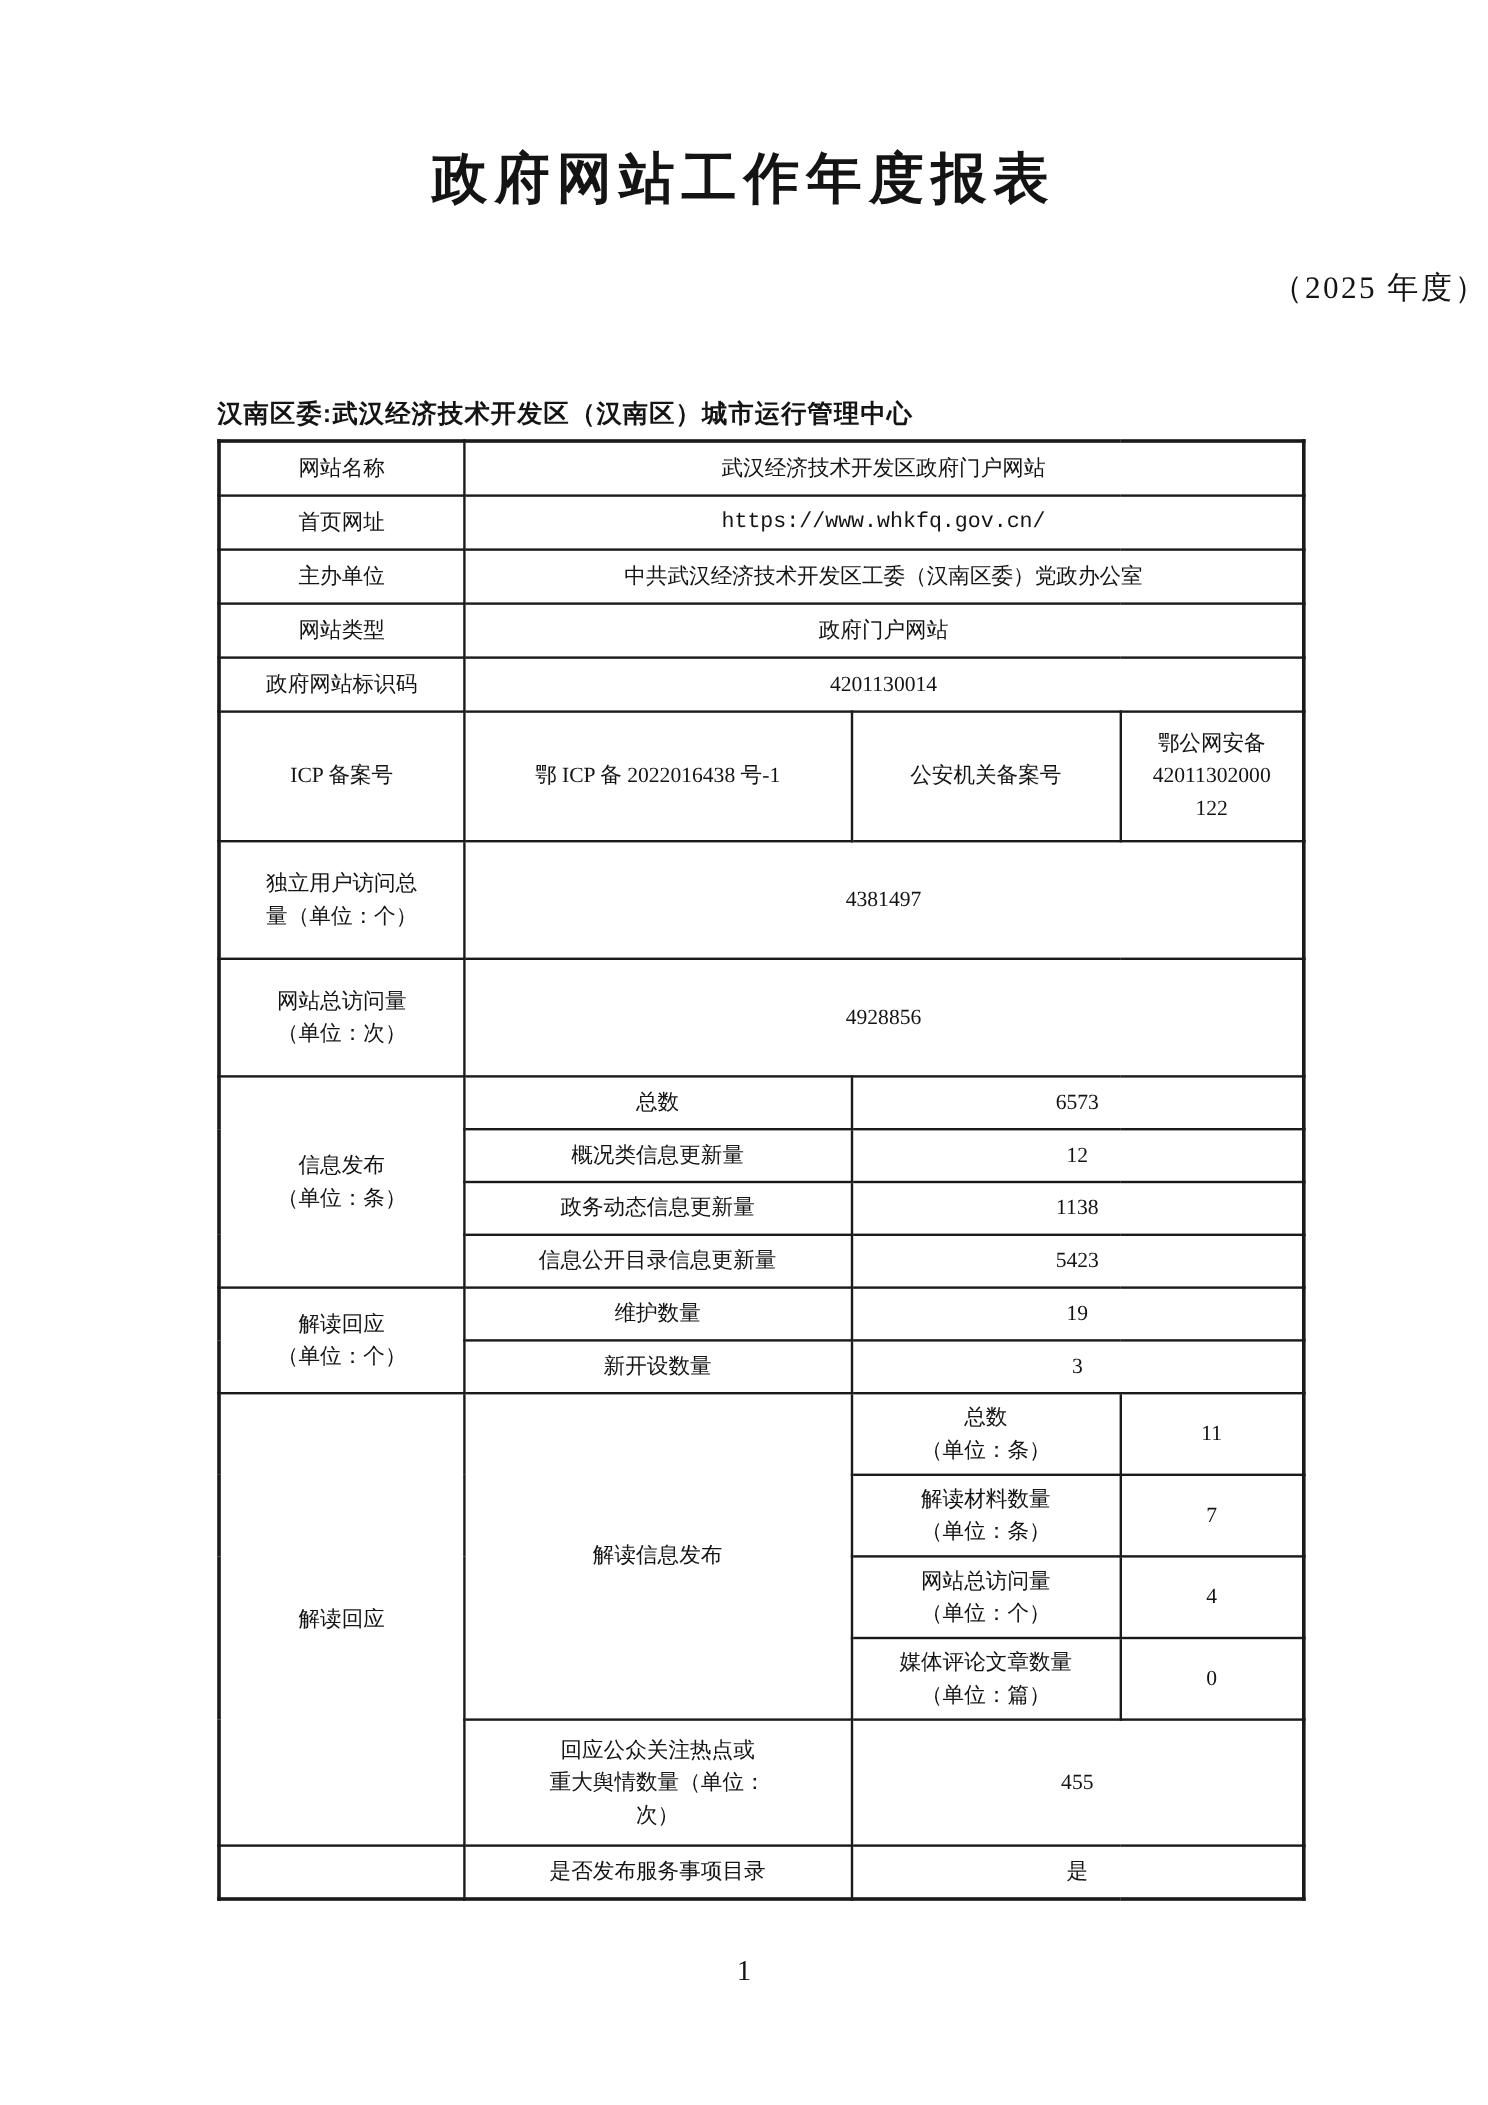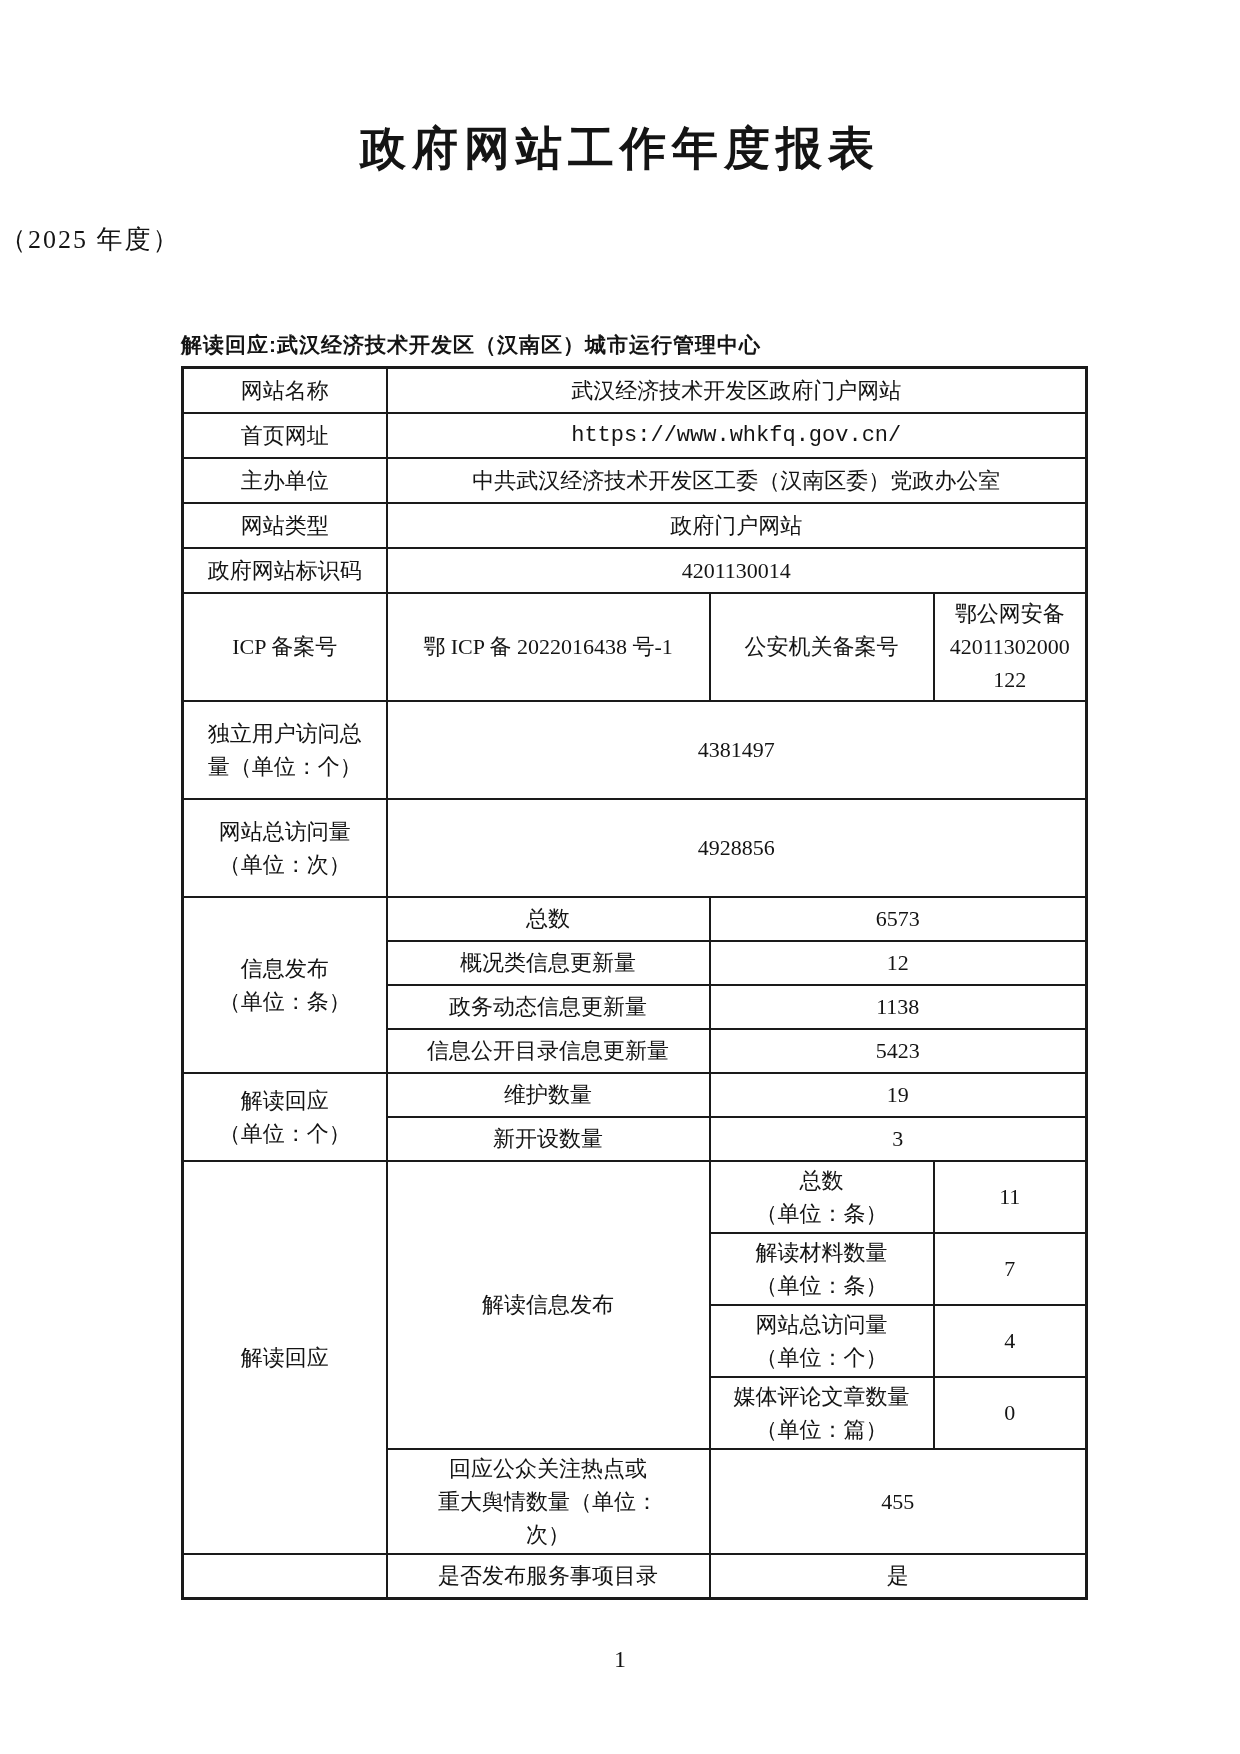--- a/index.html
+++ b/index.html
@@ -12,21 +12,21 @@
   }
   .doc-title{
     text-align:center;
     padding-top:118px;
     font-size:46px;
     font-weight:bold;
     letter-spacing:6px;
     font-family:"Liberation Sans", sans-serif;
   }
   .doc-subtitle{
-    text-align:left;
+    text-align:right;
     margin-top:42px;
     font-size:26px;
     letter-spacing:2px;
   }
   .filer-line{
     margin:74px 0 7px 181px;
     font-size:21px;
     font-weight:bold;
     font-family:"Liberation Sans", sans-serif;
     letter-spacing:1px;
@@ -35,21 +35,21 @@
     border-collapse:collapse;
     margin-left:181px;
     width:904px;
     table-layout:fixed;
     border:3px solid #1a1a1a;
   }
   table.report td{
     border:2px solid #1a1a1a;
     text-align:center;
     vertical-align:middle;
-    font-size:22px;
+    font-size:18px;
     line-height:1.5;
     padding:2px 6px;
     overflow:hidden;
   }
   .h45{height:45px}
   .h108{height:108px}
   .h82{height:98px}
   .h44{height:44px}
   .h68{height:68px}
   .h105{height:105px}
@@ -62,21 +62,21 @@
     font-size:24px;
   }
 </style>
 </head>
 <body>
 
 <div class="doc-title">政府网站工作年度报表</div>
 <div class="doc-subtitle">（2025 年度）</div>
 
 <div class="filer-line">
-  <span>解读回应:</span><span>武汉经济技术开发区（汉南区）城市运行管理中心</span>
+  <span>汉南区委:</span><span>武汉经济技术开发区（汉南区）城市运行管理中心</span>
 </div>
 
 <table class="report">
   <colgroup>
     <col style="width:204px">
     <col style="width:323px">
     <col style="width:224px">
     <col style="width:153px">
   </colgroup>
 

